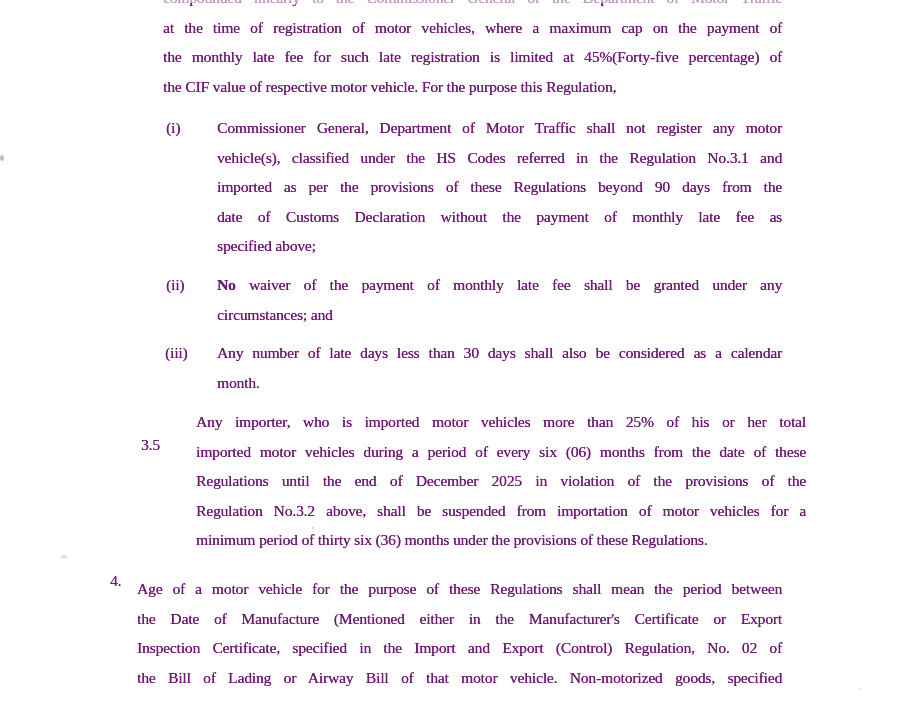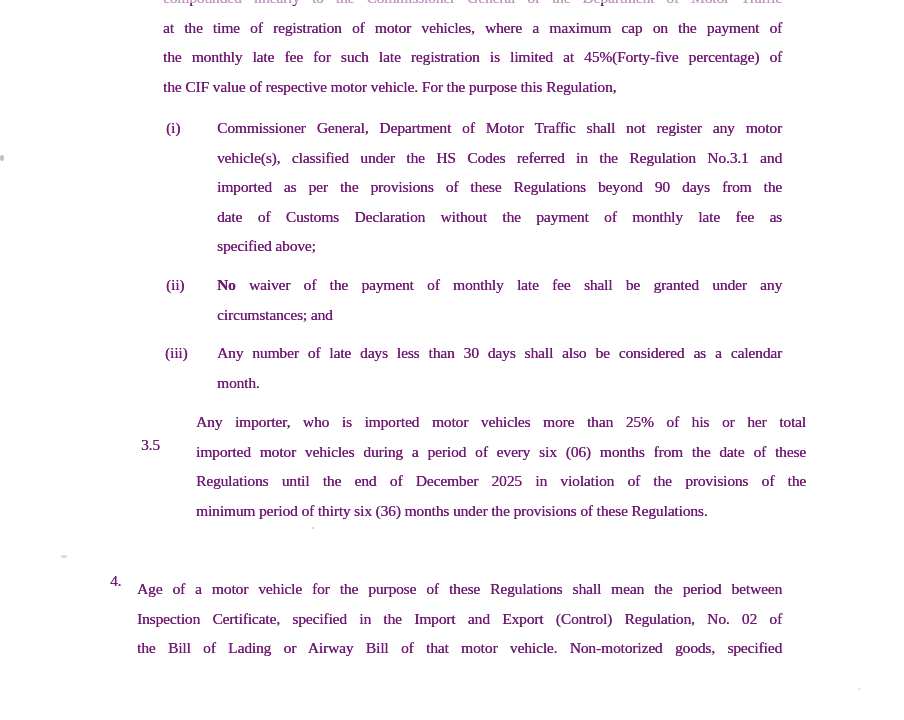--- a/index.html
+++ b/index.html
@@ -84,26 +84,28 @@
   <div class="block" style="left:217px; top:338px; width:565px;">
       <div class="line">Any number of late days less than 30 days shall also be considered as a calendar</div>
       <div class="line last">month.</div>
     </div>
 
   <span class="marker" style="left:141px; top:407px;margin-top:23px;">3.5</span>
   <div class="block" style="left:172px; top:407px; width:610px;margin-left:24px;">
       <div class="line">Any importer, who is imported motor vehicles more than 25% of his or her total</div>
       <div class="line">imported motor vehicles during a period of every six (06) months from the date of these</div>
       <div class="line">Regulations until the end of December 2025 in violation of the provisions of the</div>
+      <div class="line">Regulation No.3.2 above, shall be suspended from importation of motor vehicles for a</div>
       <div class="line last">minimum period of thirty six (36) months under the provisions of these Regulations.</div>
     </div>
 
   <span class="marker" style="left:110px; top:566px;">4.</span>
   <div class="block" style="left:137px; top:566px; width:645px;margin-top:8px;">
       <div class="line">Age of a motor vehicle for the purpose of these Regulations shall mean the period between</div>
+      <div class="line">the Date of Manufacture (Mentioned either in the Manufacturer's Certificate or Export</div>
       <div class="line">Inspection Certificate, specified in the Import and Export (Control) Regulation, No. 02 of</div>
       <div class="line">the Bill of Lading or Airway Bill of that motor vehicle. Non-motorized goods, specified</div>
     </div>
 
   <div class="speck" style="left:0px; top:155px; width:4px; height:6px; opacity:0.55;"></div>
   <div class="speck" style="left:61px; top:555px; width:6px; height:3px; opacity:0.3;"></div>
   <div class="speck" style="left:312px; top:527px; width:2px; height:2px; opacity:0.45;"></div>
   <div class="speck" style="left:858px; top:688px; width:3px; height:2px; opacity:0.25;"></div>
   <div class="top-fade"></div>
 

